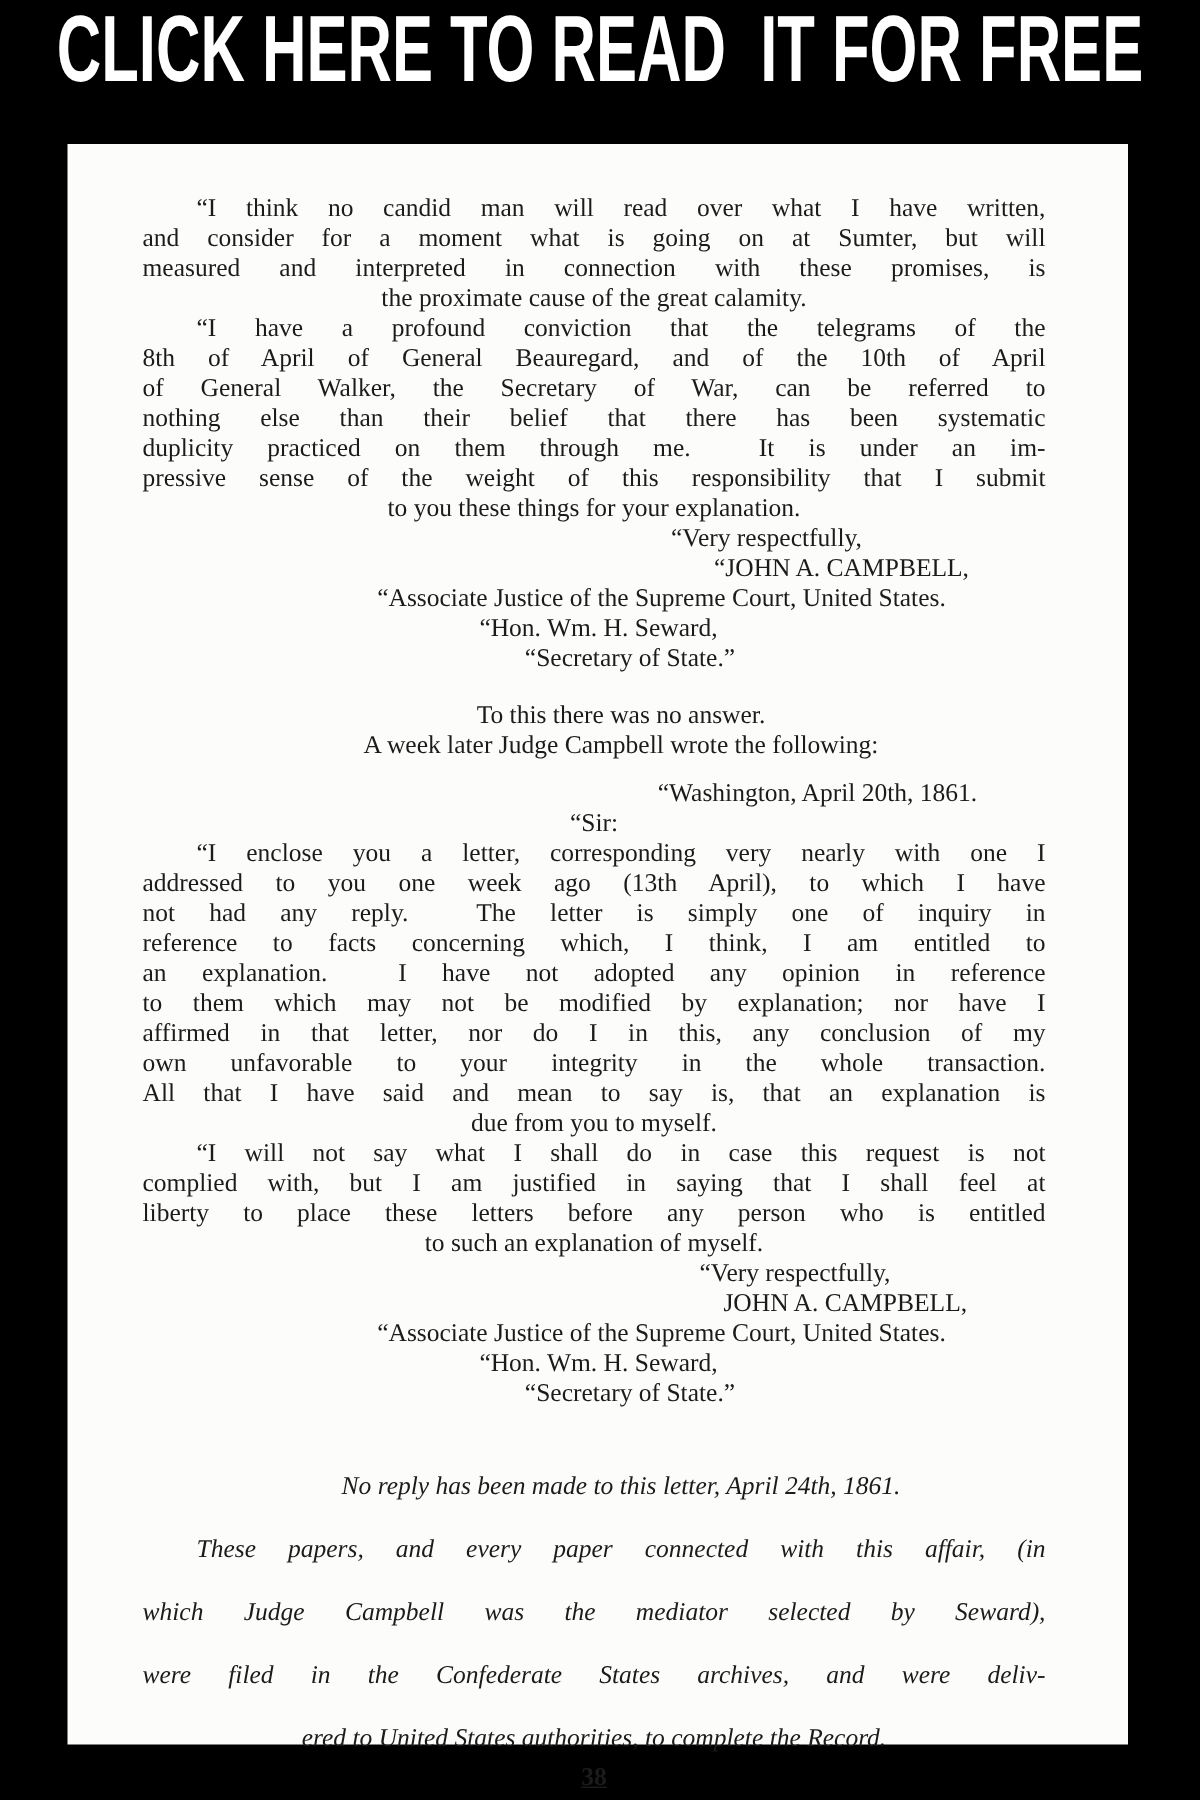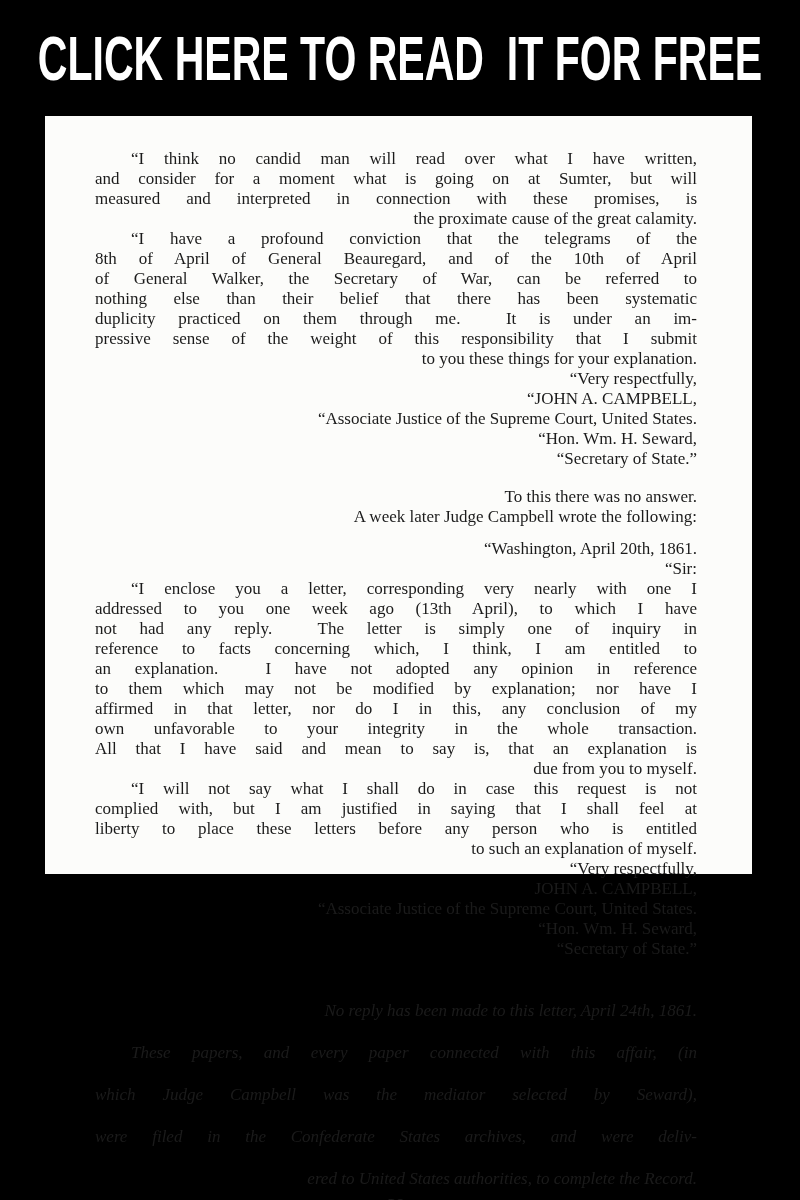--- a/index.html
+++ b/index.html
@@ -6,50 +6,50 @@
   body {
     width: 800px; height: 1200px;
     background: #000;
     font-family: "Liberation Serif", "DejaVu Serif", serif;
     overflow: hidden;
   }
   .frame { width: 800px; height: 1200px; background: #000; }
 
   
   .banner {
-    height: 116px;
-    display: flex; align-items: center; justify-content: center;
+    height: 96px;
+    display: flex; align-items: flex-start; justify-content: center;
     background: #000; cursor: pointer; text-decoration: underline;
   }
   .banner-text {
     font-family: "Liberation Sans", "DejaVu Sans", sans-serif;
     font-weight: bold;
     font-size: 57px;
     color: #ffffff;
     white-space: pre;
     transform: scaleX(0.72) scaleY(1.1);
     letter-spacing: 0px;
   }
 
   
   .sheet {
     margin: 0 48px 0 45px;
-    height: 758px;
+    height: 1067px;
     background: #fcfcfa;
     box-sizing: border-box;
     padding: 33px 55px 4px 50px;
     color: #181818;
   }
   .text-block { width: 602px; }
 
   .line {
     font-size: 17px;
     line-height: 20px;
     white-space: pre-wrap;
-    text-align: right;
+    text-align: center;
     color: #1b1b1b;
   }
   .j { text-align: justify; text-align-last: justify; }
   .first { text-indent: 36px; }
   .sal   { padding-left: 0; }
   .resp  { padding-left: 230px; }
   .name  { padding-left: 330px; }
   .resp2 { padding-left: 268px; }
   .name2 { padding-left: 335px; }
   .title { padding-left: 90px; }

